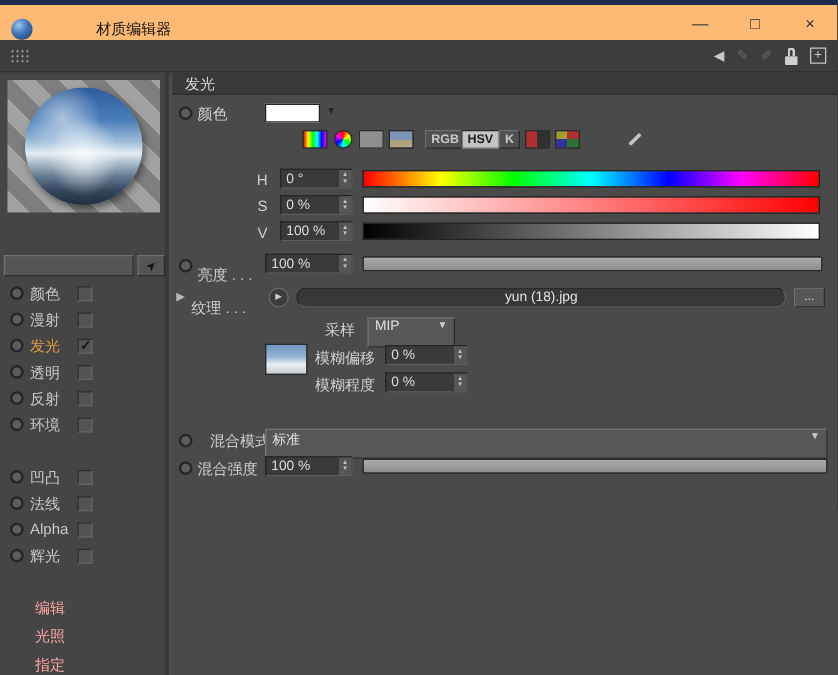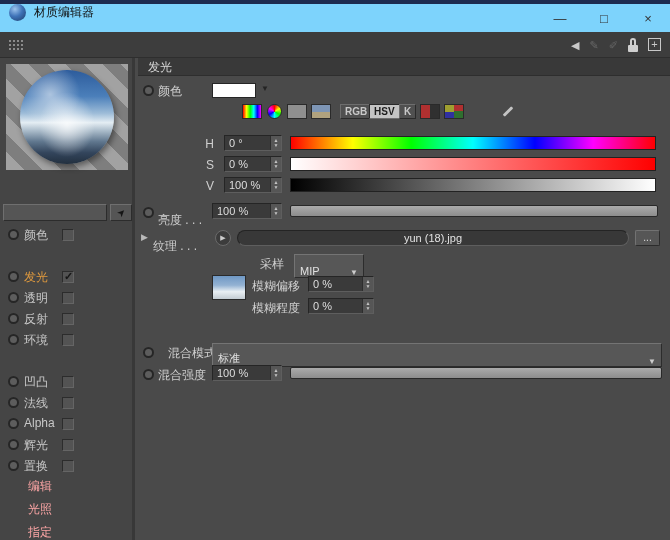--- a/index.html
+++ b/index.html
@@ -1,21 +1,21 @@
 <!DOCTYPE html>
 <html><head>
 <meta charset="utf-8">
 <style>
   * { box-sizing: border-box; margin: 0; padding: 0; }
   html,body { background:#2a2a2a; font-family:"Liberation Sans", sans-serif; }
   .window { position:relative; width:670px; height:540px; overflow:hidden; background:#4a4a4a; }
 
   
   .top-strip { position:absolute; left:0; top:0; width:670px; height:4px; background:#1d2b4f; }
-  .titlebar { position:absolute; left:0; top:4px; width:670px; height:28px; background:#7dd3fc; display:flex; align-items:flex-start; }
+  .titlebar { position:absolute; left:0; top:4px; width:670px; height:28px; background:#fdba74; display:flex; align-items:flex-end;gap:43px; }
   .app-icon { width:17px; height:17px; border-radius:50%; margin-left:9px;
     background: radial-gradient(circle at 35% 30%, #9cc4ee 0%, #3f73b8 45%, #1b3a66 100%); }
   .win-title { margin-left:8px; font-size:12px; color:#111; }
   .win-btns { margin-left:auto; display:flex; height:100%; }
   .win-btn { width:44px; height:100%; display:flex; align-items:center; justify-content:center; font-size:13px; color:#333; }
 
   
   .toolbar { position:absolute; left:0; top:32px; width:670px; height:26px; background:#3d3d3d; border-bottom:1px solid #2e2e2e; display:flex; align-items:center; }
   .grip { width:15px; height:11px; margin-left:8px;
     background-image: radial-gradient(#8b8b8b 34%, transparent 35%); background-size:4px 4px; }
@@ -80,21 +80,21 @@
   .hue { background:linear-gradient(90deg,#f00 0%,#ff0 17%,#0f0 33%,#0ff 50%,#00f 67%,#f0f 83%,#f00 100%); }
   .sat { background:linear-gradient(90deg,#ffffff,#ff0000); }
   .valg { background:linear-gradient(90deg,#000000,#ffffff); }
 
   .slider { position:absolute; height:12px; background:linear-gradient(180deg,#ababab,#8d8d8d); border:1px solid #292929; border-radius:2px; }
 
   .disclosure { position:absolute; font-size:9px; color:#b9b9b9; }
   .circle-btn { position:absolute; width:16px; height:16px; border-radius:50%; background:#3c3c3c; border:1px solid #6a6a6a; color:#cccccc; font-size:7px; line-height:14px; text-align:center; }
   .file-field { position:absolute; height:16px; background:#383838; border-top:1px solid #242424; border-left:1px solid #242424; border-bottom:1px solid #5e5e5e; border-right:1px solid #5e5e5e; border-radius:8px; color:#e2e2e2; font-size:11px; line-height:14px; text-align:center; }
   .browse-btn { position:absolute; height:16px; background:#565656; border-top:1px solid #727272; border-left:1px solid #727272; border-bottom:1px solid #2c2c2c; border-right:1px solid #2c2c2c; border-radius:2px; color:#ddd; font-size:10px; line-height:13px; text-align:center; }
-  .dropdown { position:absolute; height:24px; background:#575757; border-top:1px solid #747474; border-left:1px solid #747474; border-bottom:1px solid #2c2c2c; border-right:1px solid #2c2c2c; display:flex; align-items:flex-end; font-size:11px; color:#e0e0e0; }
+  .dropdown { position:absolute; height:24px; background:#575757; border-top:1px solid #747474; border-left:1px solid #747474; border-bottom:1px solid #2c2c2c; border-right:1px solid #2c2c2c; display:flex; align-items:flex-start; font-size:11px; color:#e0e0e0; }
   .dval { flex:1; padding-left:5px; white-space:nowrap; }
   .darrow { width:13px; font-size:8px; color:#cccccc; }
   .thumb { position:absolute; left:74px; top:217px; width:34px; height:25px; border:1px solid #2a2a2a;
     background:linear-gradient(180deg,#6f98c4 0%, #93b2d3 40%, #e9eff3 68%, #c3ccd3 100%); }
   .res-text { position:absolute; left:74px; top:266px; font-size:12px; color:#d0d0d0; white-space:nowrap; }
 </style>
 </head>
 <body>
 
 <div class="window">
@@ -131,20 +131,25 @@
     <div class="name-field"></div>
     <div class="pick-btn">
       <span class="cursor-glyph">➤</span>
     </div>
 
     <div class="chan" style="top:168px">
       <span class="radio"></span>
       <span class="chan-label">颜色</span>
       <span class="checkbox"></span>
     </div>
+    <div class="chan" style="top:189px">
+      <span class="radio"></span>
+      <span class="chan-label">漫射</span>
+      <span class="checkbox"></span>
+    </div>
     <div class="chan" style="top:210px">
       <span class="radio"></span>
       <span class="chan-label sel">发光</span>
       <span class="checkbox checked"></span>
     </div>
     <div class="chan" style="top:231px">
       <span class="radio"></span>
       <span class="chan-label">透明</span>
       <span class="checkbox"></span>
     </div>
@@ -169,25 +174,20 @@
       <span class="checkbox"></span>
     </div>
     <div class="chan" style="top:357px">
       <span class="radio"></span>
       <span class="chan-label">Alpha</span>
       <span class="checkbox"></span>
     </div>
     <div class="chan" style="top:378px">
       <span class="radio"></span>
       <span class="chan-label">辉光</span>
-      <span class="checkbox"></span>
-    </div>
-    <div class="chan" style="top:399px">
-      <span class="radio"></span>
-      <span class="chan-label">置换</span>
       <span class="checkbox"></span>
     </div>
 
     <span class="mode-item" style="top:420px">编辑</span>
     <span class="mode-item" style="top:443px">光照</span>
     <span class="mode-item" style="top:466px">指定</span>
   </div>
 
   <div class="main">
     <div class="hdr">

